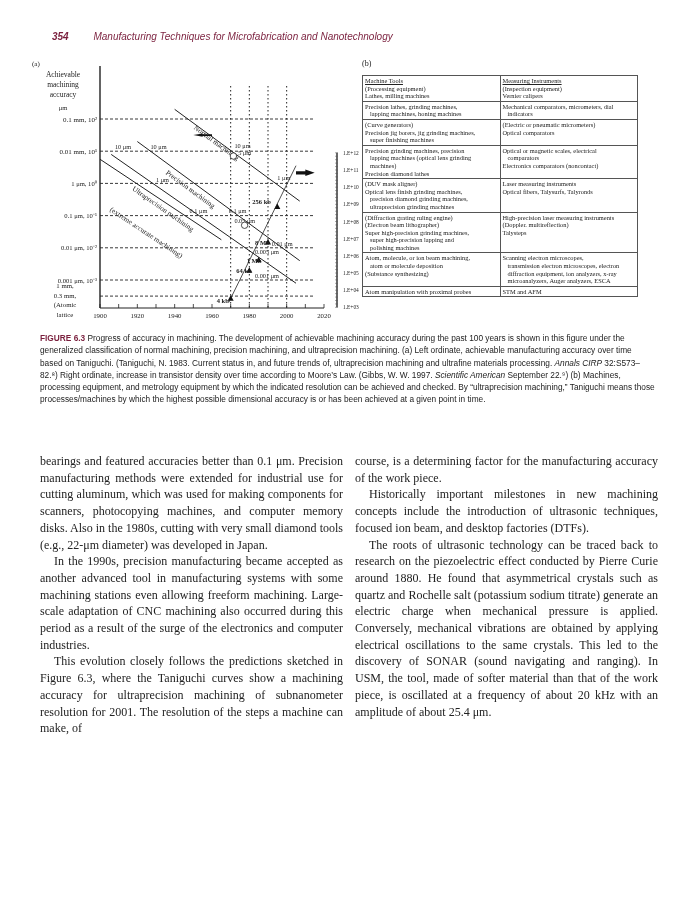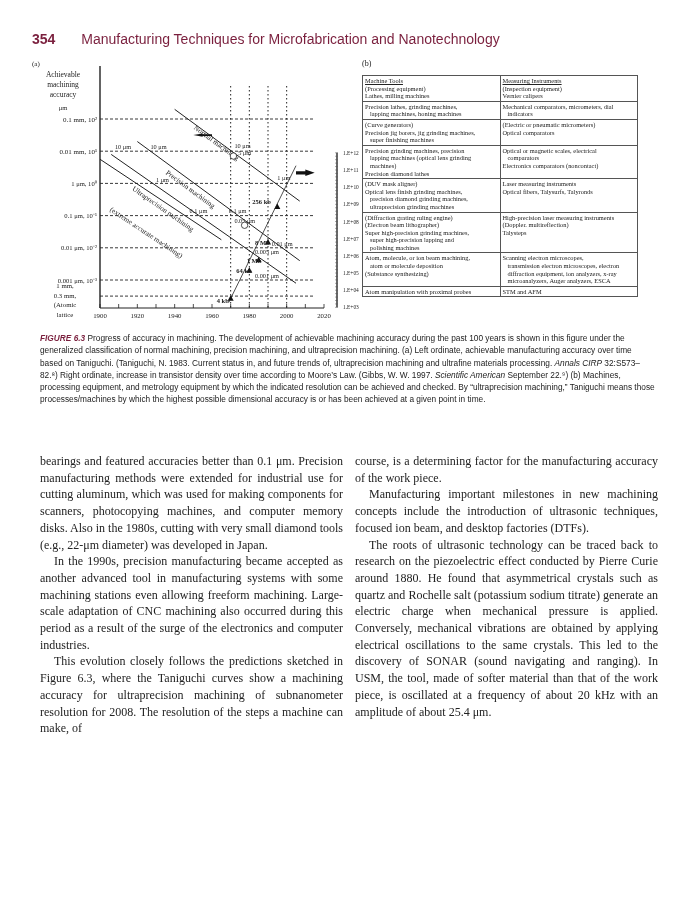--- a/index.html
+++ b/index.html
@@ -1,28 +1,28 @@
 <!DOCTYPE html>
 <html><head>
 <meta charset="utf-8">
 <style>
   html, body { margin: 0; padding: 0; background: #ffffff; }
   body { width: 695px; height: 900px; position: relative; overflow: hidden; font-family: "DejaVu Serif", serif; color: #222; }
-  .running-head { position: absolute; top: 31px; left: 32px; font-family: "Liberation Sans", sans-serif; font-size: 14px; color: #7a1f3d; }
+  .running-head { position: absolute; top: 31px; left: 52px; font-family: "Liberation Sans", sans-serif; font-size: 10px; color: #7a1f3d; font-style: italic; }
   .running-head .pg { font-weight: bold; margin-right: 22px; }
   .fig-a { position: absolute; left: 32px; top: 58px; width: 330px; height: 262px; }
   .fig-a svg { width: 330px; height: 262px; display: block; }
   .fig-a text { font-family: "Liberation Serif", serif; fill: #222; }
   .fig-b-label { position: absolute; left: 362px; top: 59px; font-family: "Liberation Serif", serif; font-size: 8px; }
   table.mt { position: absolute; left: 362px; top: 75px; width: 276px; border-collapse: collapse; font-family: "Liberation Serif", serif; font-size: 6.4px; line-height: 7.6px; color: #222; }
   table.mt td { border: 1px solid #555; vertical-align: top; padding: 1px 2px; width: 50%; }
   table.mt td div.ind { padding-left: 5px; }
   table.mt .u { text-decoration: underline; }
   .caption { position: absolute; left: 40px; top: 332px; width: 615px; font-family: "Liberation Sans", sans-serif; font-size: 8.3px; line-height: 12.3px; color: #222; }
-  .caption .fl { color: #7a1f3d; font-weight: bold; font-style: italic; }
+  .caption .fl { color: #7a1f3d; font-weight: bold; }
   .col { position: absolute; top: 453px; width: 303px; font-family: "Liberation Serif", serif; font-size: 12px; line-height: 16.7px; text-align: justify; color: #222; }
   .col.left { left: 40px; }
   .col.right { left: 355px; }
   .col p { margin: 0; text-indent: 0; }
   .col p.ind { text-indent: 14px; }
 </style>
 </head>
 <body>
 
 <div class="running-head">
@@ -276,19 +276,19 @@
     </tbody>
   </table>
 
 <div class="caption">
   <span class="fl">FIGURE 6.3</span><span> Progress of accuracy in machining. The development of achievable machining accuracy during the past 100 years is shown in this figure under the generalized classification of normal machining, precision machining, and ultraprecision machining. (a) Left ordinate, achievable manufacturing accuracy over time based on Taniguchi. (Taniguchi, N. 1983. Current status in, and future trends of, ultraprecision machining and ultrafine materials processing. </span><i>Annals CIRP</i><span> 32:S573–82.⁸) Right ordinate, increase in transistor density over time according to Moore’s Law. (Gibbs, W. W. 1997. </span><i>Scientific American</i><span> September 22.⁹) (b) Machines, processing equipment, and metrology equipment by which the indicated resolution can be achieved and checked. By “ultraprecision machining,” Taniguchi means those processes/machines by which the highest possible dimensional accuracy is or has been achieved at a given point in time.</span>
 </div>
 
 <div class="col left" id="colLeft">
     <p>bearings and featured accuracies better than 0.1 μm. Precision manufacturing methods were extended for industrial use for cutting aluminum, which was used for making components for scanners, photocopying machines, and computer memory disks. Also in the 1980s, cutting with very small diamond tools (e.g., 22-μm diameter) was developed in Japan.</p>
     <p class="ind">In the 1990s, precision manufacturing became accepted as another advanced tool in manufacturing systems with some machining stations even allowing freeform machining. Large-scale adaptation of CNC machining also occurred during this period as a result of the surge of the electronics and computer industries.</p>
-    <p class="ind">This evolution closely follows the predictions sketched in Figure 6.3, where the Taniguchi curves show a machining accuracy for ultraprecision machining of subnanometer resolution for 2008. The resolution of the steps a machine can make, of</p>
+    <p class="ind">This evolution closely follows the predictions sketched in Figure 6.3, where the Taniguchi curves show a machining accuracy for ultraprecision machining of subnanometer resolution for 2001. The resolution of the steps a machine can make, of</p>
   </div>
 <div class="col right" id="colRight">
     <p>course, is a determining factor for the manufacturing accuracy of the work piece.</p>
-    <p class="ind">Manufacturing important milestones in new machining concepts include the introduction of ultrasonic techniques, focused ion beam, and desktop factories (DTFs).</p>
+    <p class="ind">Historically important milestones in new machining concepts include the introduction of ultrasonic techniques, focused ion beam, and desktop factories (DTFs).</p>
     <p class="ind">The roots of ultrasonic technology can be traced back to research on the piezoelectric effect conducted by Pierre Curie around 1880. He found that asymmetrical crystals such as quartz and Rochelle salt (potassium sodium titrate) generate an electric charge when mechanical pressure is applied. Conversely, mechanical vibrations are obtained by applying electrical oscillations to the same crystals. This led to the discovery of SONAR (sound navigating and ranging). In USM, the tool, made of softer material than that of the work piece, is oscillated at a frequency of about 20 kHz with an amplitude of about 25.4 μm.</p>
   </div>
 
 </body></html>

